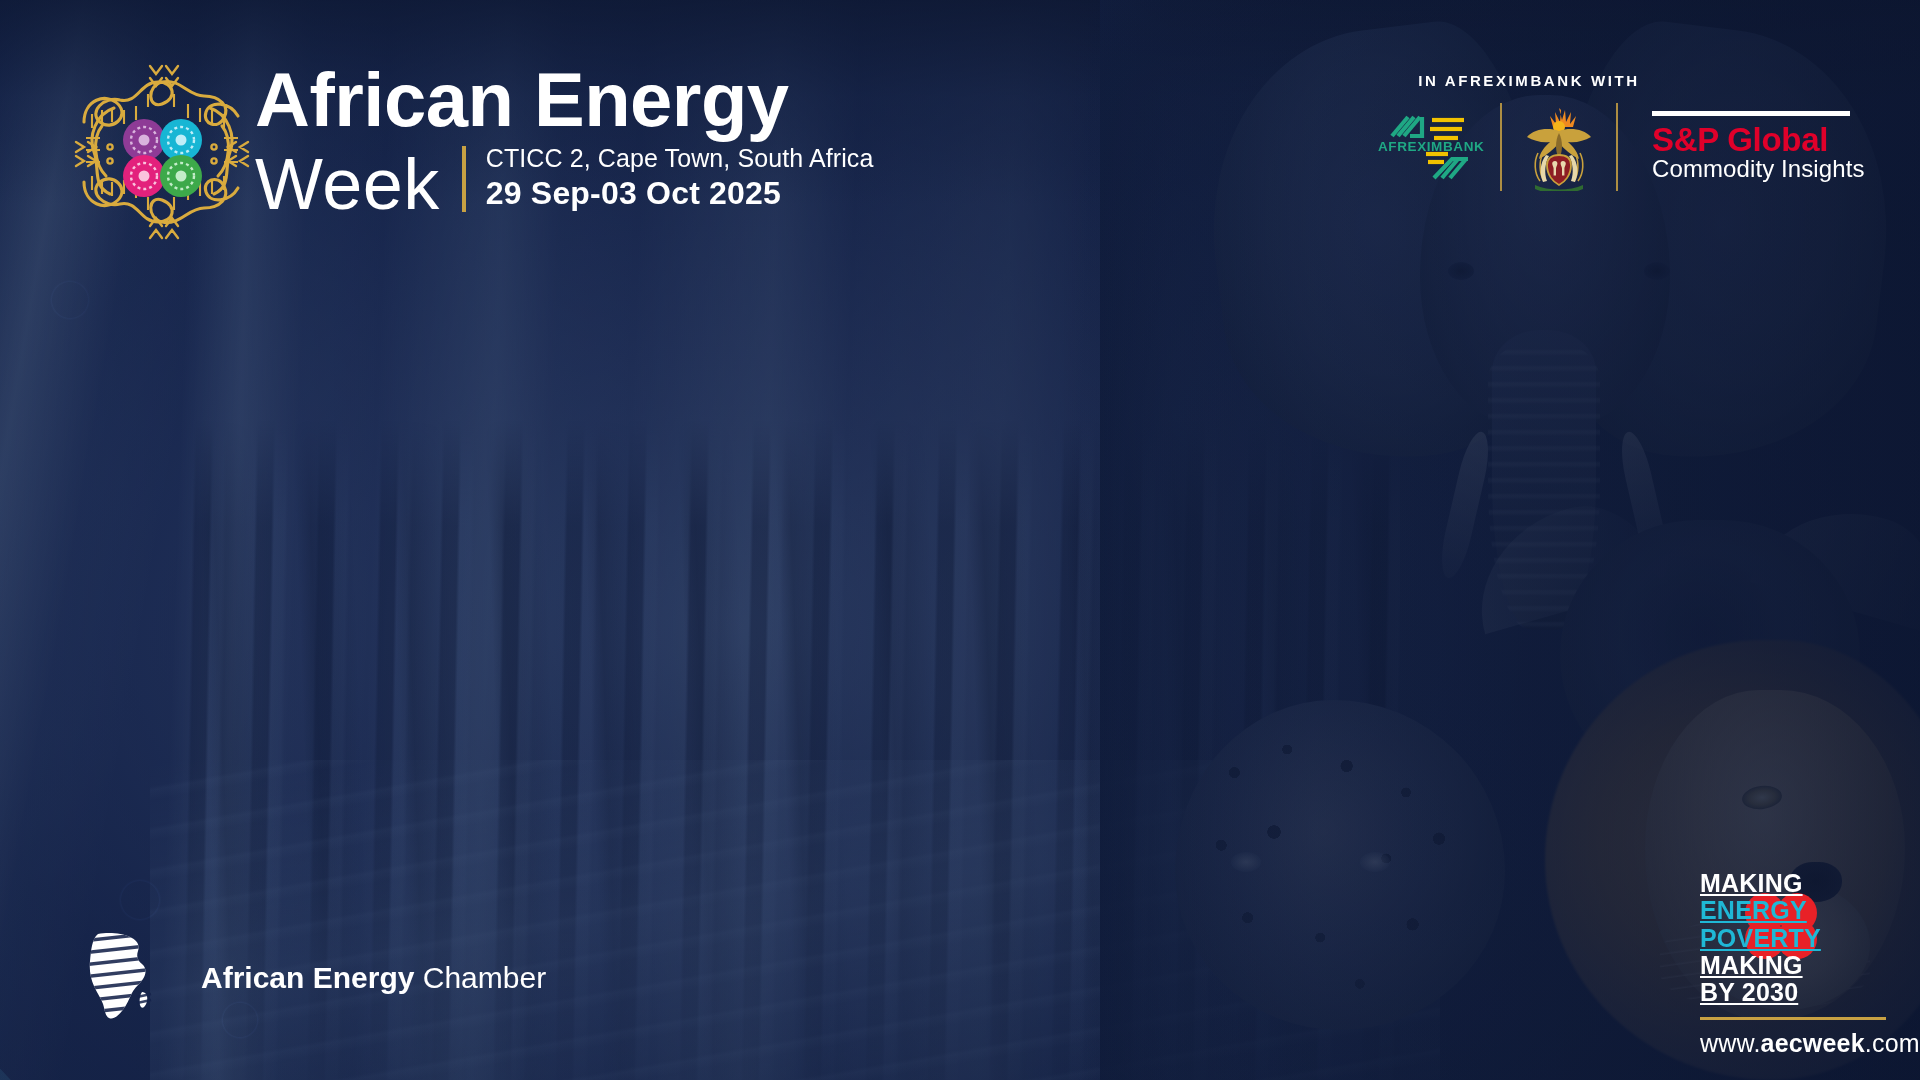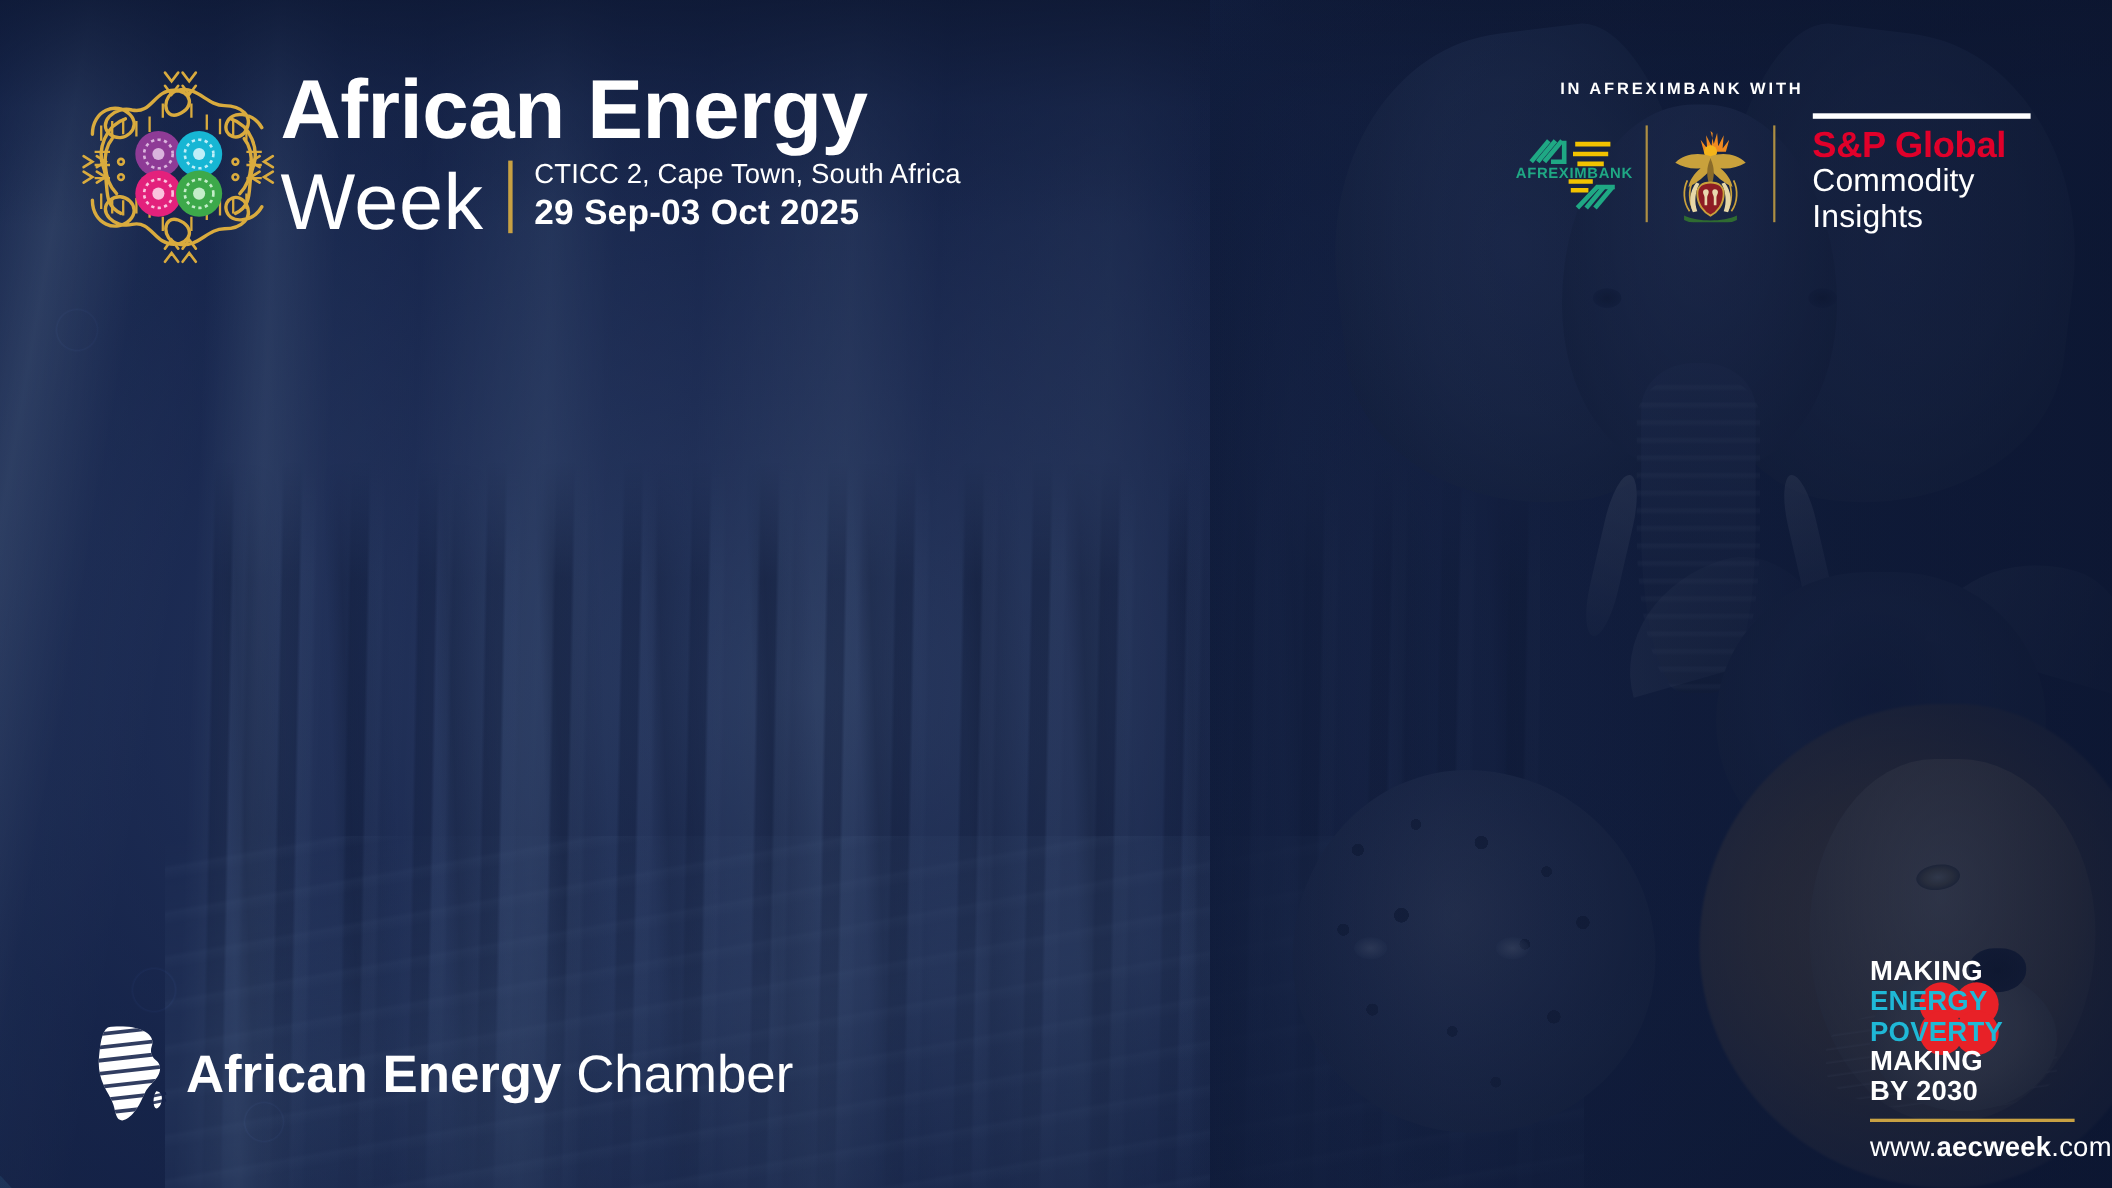--- a/index.html
+++ b/index.html
@@ -277,47 +277,47 @@
     font-size:13.5px; font-weight:bold; color:#1fa884; letter-spacing:.6px;
     text-align:center; position:absolute; left:0; top:31px; width:100px;
   }
   .pdiv { width:2px; height:88px; background:#c8a143; margin:0 18px; opacity:.85; }
 
   .coa { width:78px; height:88px; position:relative; }
 
   .spg { margin-left:16px; }
   .spg-rule { width:198px; height:5px; background:#ffffff; margin-bottom:7px; }
   .spg-top { font-size:33px; font-weight:bold; color:#e0002a; line-height:1.02; letter-spacing:-.3px; }
-  .spg-bot { font-size:29px; font-weight:300; color:#ffffff; line-height:1.12; letter-spacing:.1px; }
+  .spg-bot { font-size:24px; font-weight:300; color:#ffffff; line-height:1.12; letter-spacing:.1px; }
 
   
   .headline { position:absolute; left:0; right:0; top:398px; text-align:center; }
   .hl-kicker {
     font-size:66px; font-weight:200; color:#c9a341; letter-spacing:.5px;
     line-height:1.0; margin-left:-190px;
   }
   .hl-main {
     font-size:73px; font-weight:bold; color:#ffffff; line-height:1.16;
     letter-spacing:-.4px; margin-top:22px; margin-left:-190px;
     text-shadow:0 2px 18px rgba(8,16,36,.55);
   }
 
   
   .aec { position:absolute; left:80px; top:930px; display:flex; align-items:center; }
   .aec-map { width:78px; height:96px; position:relative; }
-  .aec-text { margin-left:11px; font-size:48px; line-height:1; white-space:nowrap; }
+  .aec-text { margin-left:43px; font-size:30px; line-height:1; white-space:nowrap; }
   .aec-b { font-weight:bold; color:#ffffff; }
   .aec-l { font-weight:300; color:#ffffff; }
 
   
   .mep { position:absolute; left:1700px; top:870px; width:190px; }
   .mep-lines { position:relative; }
   .mep-l {
     font-size:25px; font-weight:bold; line-height:1.09; letter-spacing:.2px;
-    color:#ffffff; position:relative; z-index:3;
+    color:#ffffff; position:relative; z-index:3;text-decoration:underline;
   }
   .mep-l.cy { color:#1fb8d6; }
   .mep-dots { position:absolute; left:45px; top:23px; width:78px; height:62px; z-index:2; }
   .mep-dot { position:absolute; width:40px; height:40px; border-radius:50%; background:#e82127; }
   .mep-rule { width:186px; height:2.5px; background:#c8a143; margin:11px 0 9px; }
   .mep-url { font-size:25px; color:#ffffff; font-weight:300; letter-spacing:.2px; white-space:nowrap; }
   .mep-url b { font-weight:bold; }
 </style>
 </head>
 <body>

